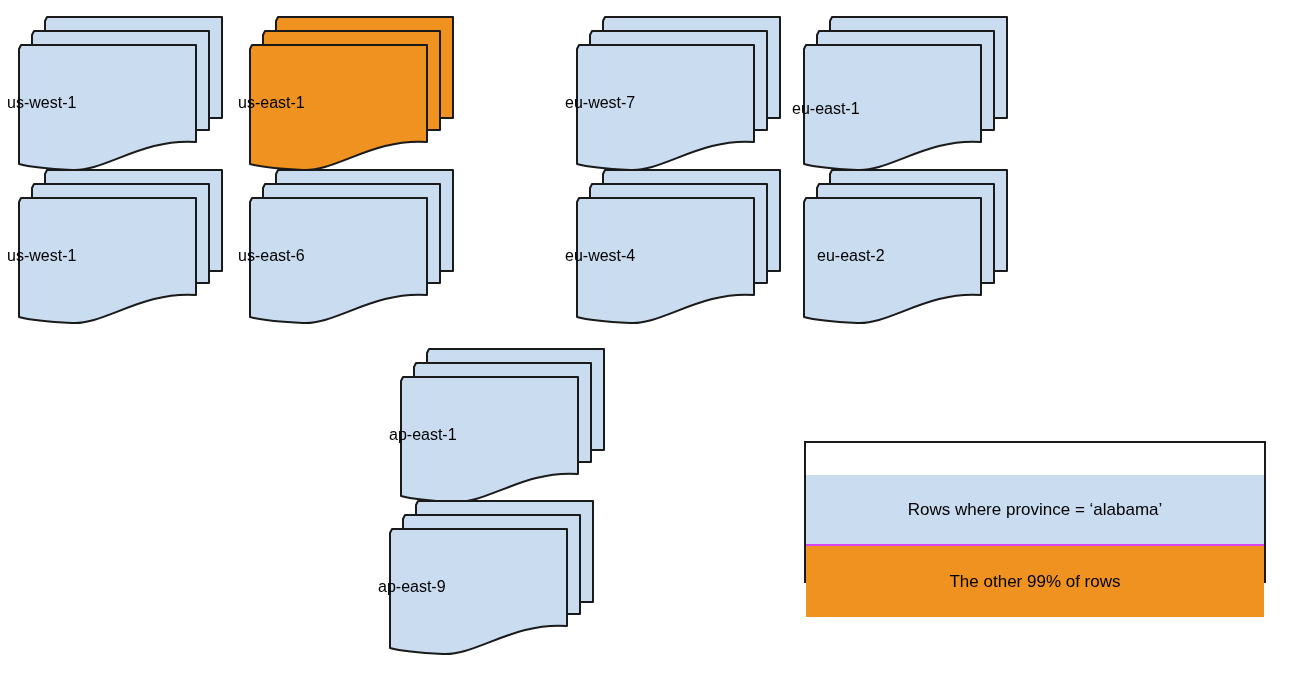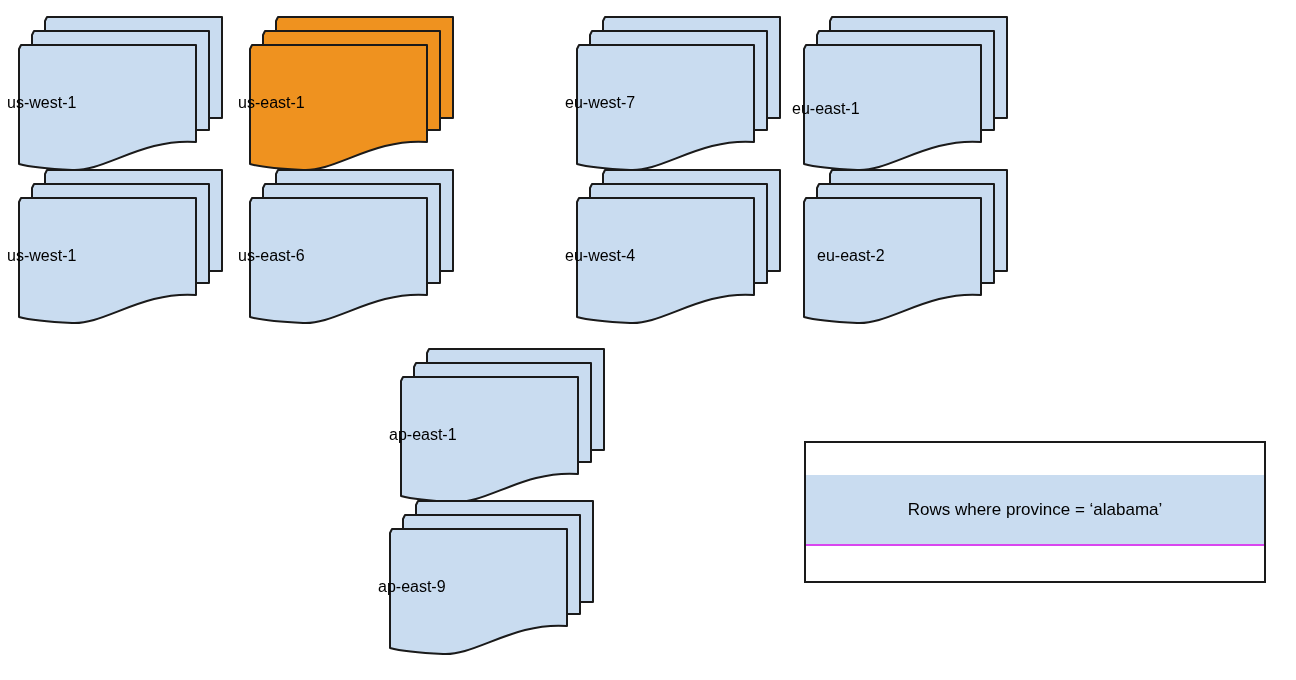--- a/index.html
+++ b/index.html
@@ -115,13 +115,16 @@
     <div class="stack-label" style="left: 565px; top: 247px; width: 200px;">eu-west-4</div>
     <div class="stack-label" style="left: 817px; top: 247px; width: 200px;">eu-east-2</div>
     <div class="stack-label" style="left: 389px; top: 426px; width: 200px;">ap-east-1</div>
     <div class="stack-label" style="left: 378px; top: 578px; width: 200px;">ap-east-9</div>
   </div>
 
 <div id="legend" style="left: 804px; top: 441px; width: 462px; height: 142px;">
     <div class="legend-row divider" style="background: rgb(201, 220, 240); height: 71px;">
       <span>Rows where province = ‘alabama’</span>
     </div>
+    <div class="legend-row" style="background: rgb(239, 146, 31); height: 71px;">
+      <span>The other 99% of rows</span>
+    </div>
   </div>
 
 </body></html>

